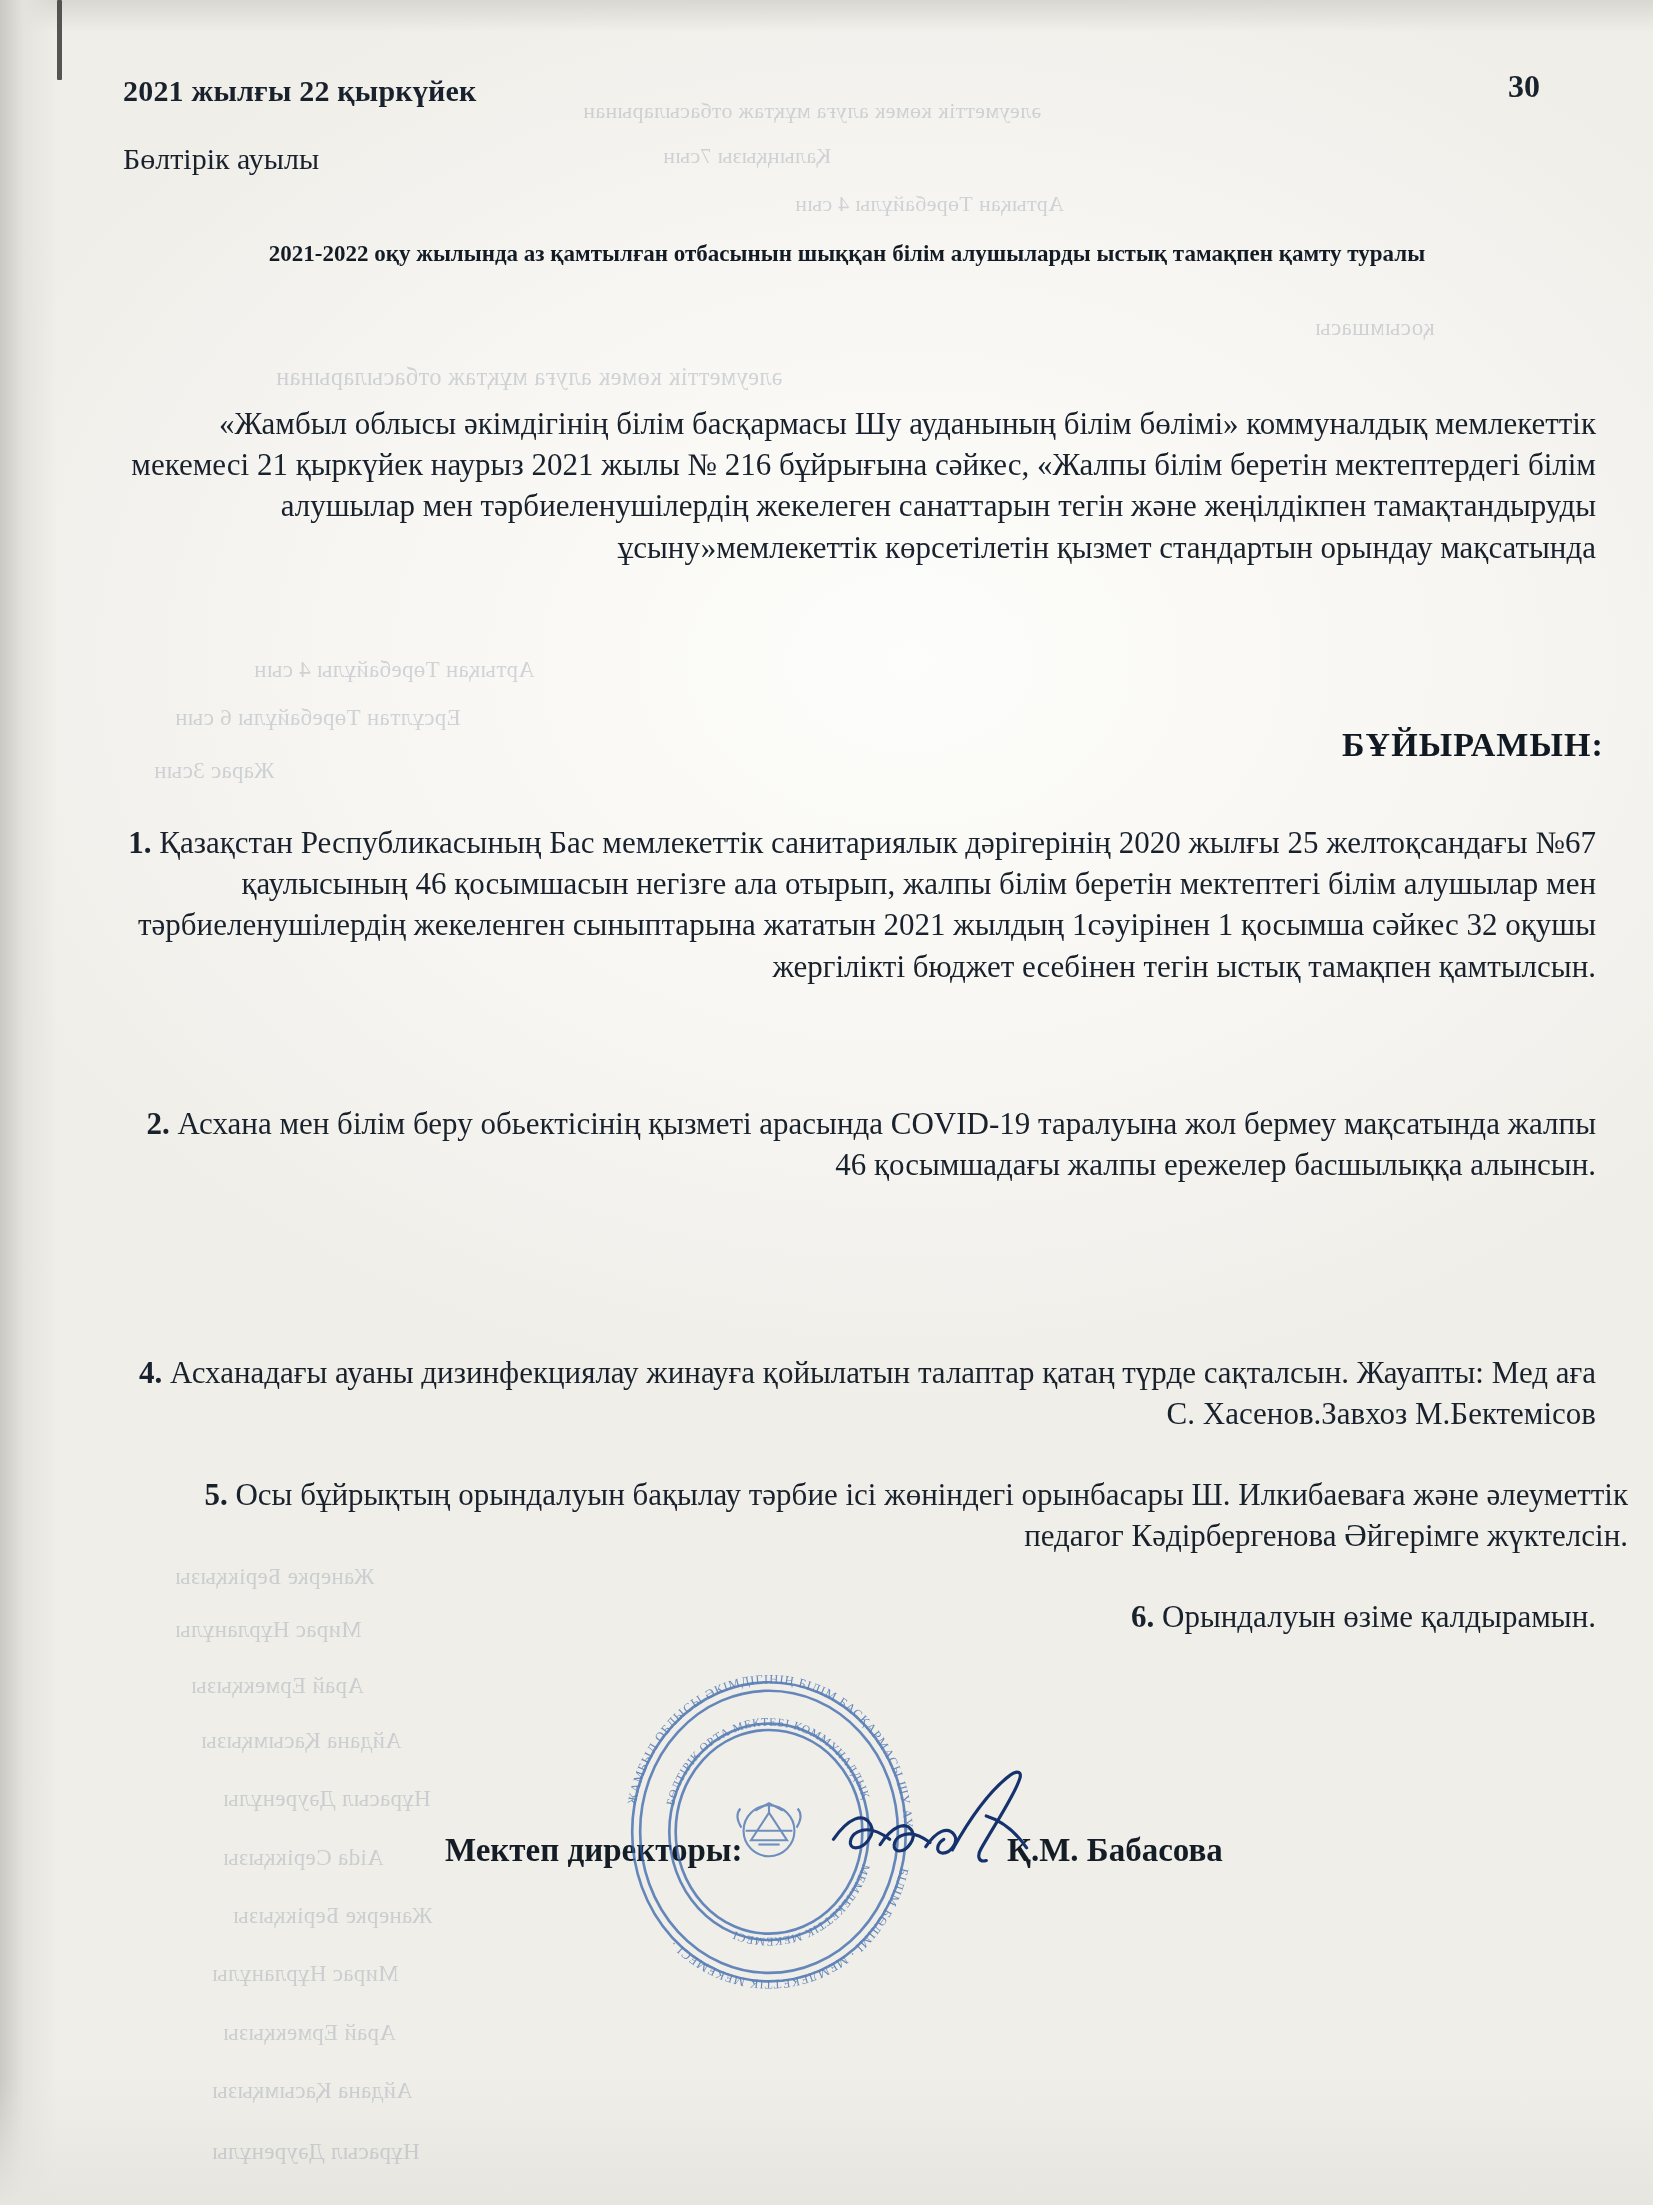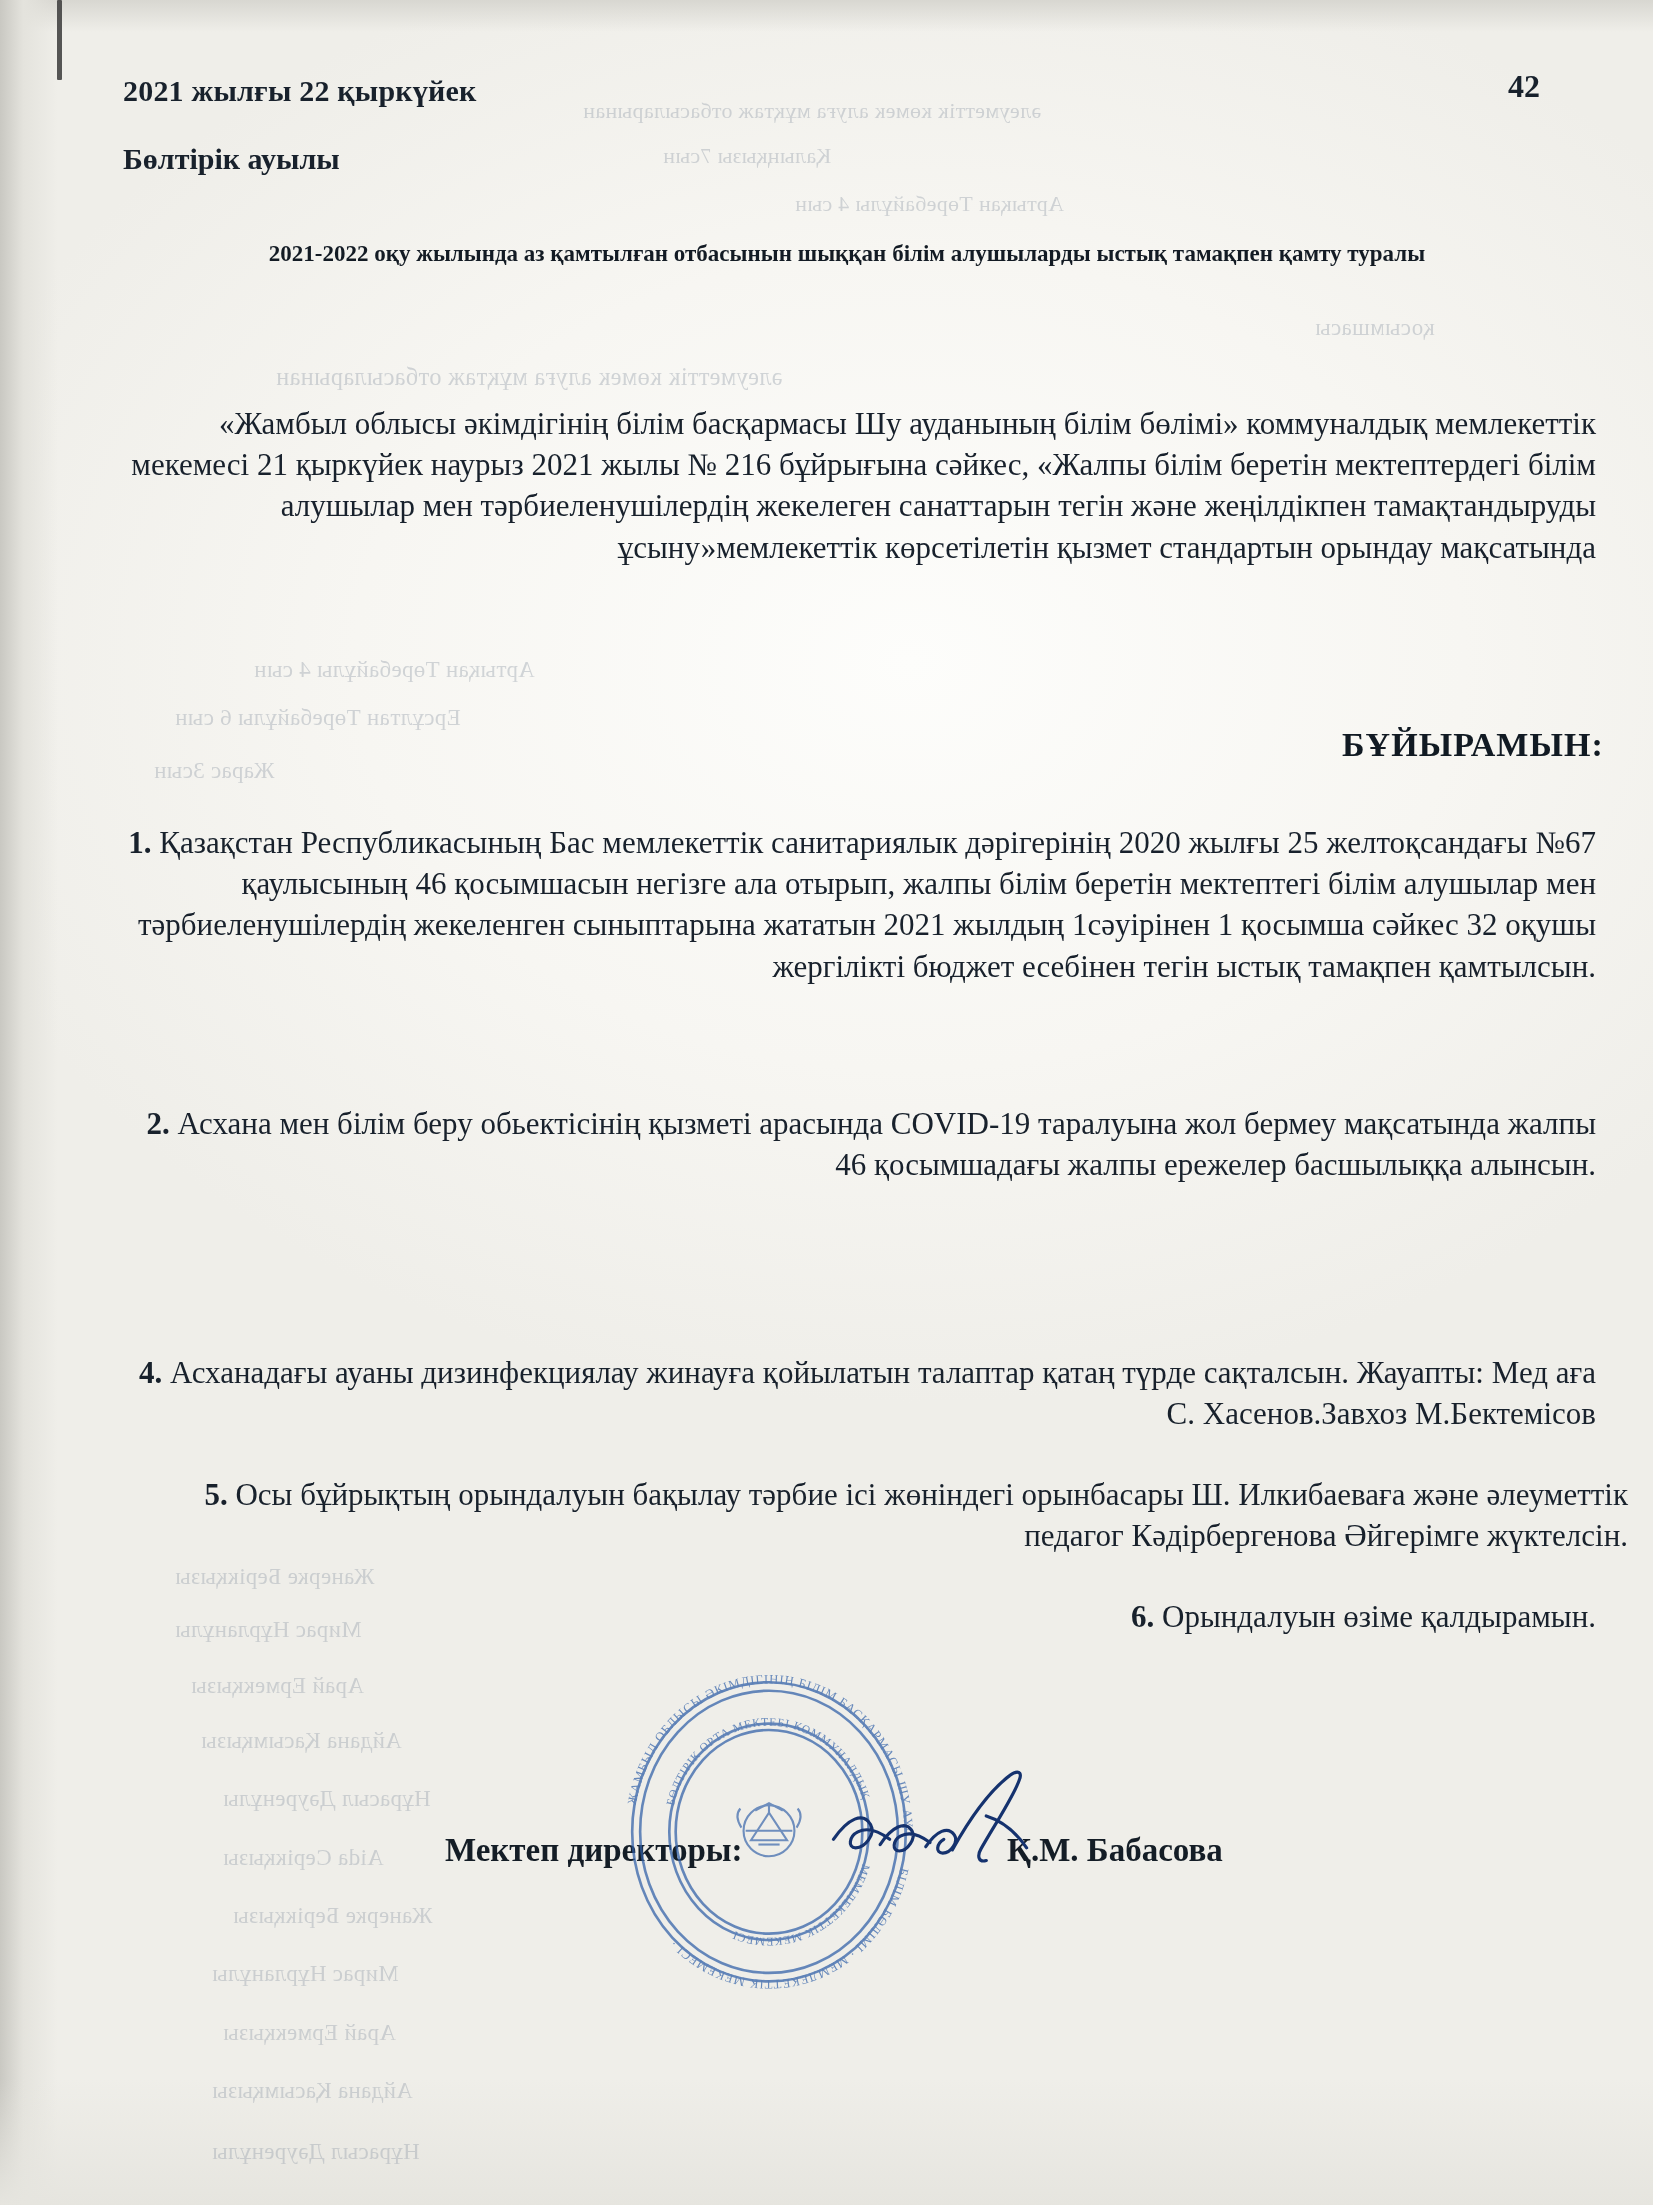--- a/index.html
+++ b/index.html
@@ -82,21 +82,21 @@
   }
   .hdr-date {
     left: 123px; top: 74px;
     font-size: 30px;
     font-weight: bold;
     letter-spacing: 0.2px;
   }
   .hdr-place {
     left: 123px; top: 142px;
     font-size: 30px;
-    font-weight: bold;
+    font-weight: normal;
   }
   .page-number {
     left: 1508px; top: 68px;
     font-size: 32px;
     font-weight: bold;
   }
 
   .title {
     position: absolute;
     left: 102px; top: 239px;
@@ -196,21 +196,21 @@
   <div class="bleed" style="left:233px; top:1903px; font-size:23px;">Жанерке Берікқызы</div>
   <div class="bleed" style="left:212px; top:1961px; font-size:23px;">Мирас Нұрланұлы</div>
   <div class="bleed" style="left:223px; top:2020px; font-size:23px;">Арай Ермекқызы</div>
   <div class="bleed" style="left:212px; top:2078px; font-size:23px;">Айдана Қасымқызы</div>
   <div class="bleed" style="left:212px; top:2139px; font-size:23px;">Нұрасыл Дәуренұлы</div>
 
   <div class="doc">
 
     <div class="line hdr-date">2021 жылғы  22 қыркүйек</div>
     <div class="line hdr-place">Бөлтірік ауылы</div>
-    <div class="line page-number">42</div>
+    <div class="line page-number">30</div>
 
     <div class="title">2021-2022 оқу жылында аз қамтылған отбасынын шыққан білім алушыларды ыстық тамақпен қамту туралы</div>
 
     <div class="body-block indent" style="top:403px;">«Жамбыл облысы әкімдігінің білім басқармасы Шу ауданының білім бөлімі» коммуналдық мемлекеттік  мекемесі 21 қыркүйек наурыз 2021 жылы № 216 бұйрығына сәйкес, «Жалпы білім беретін мектептердегі білім алушылар мен тәрбиеленушілердің жекелеген санаттарын тегін және жеңілдікпен тамақтандыруды ұсыну»мемлекеттік көрсетілетін қызмет стандартын  орындау мақсатында</div>
 
     <div class="order-word">БҰЙЫРАМЫН:</div>
 
     <div class="body-block" style="top:822px;">
       <span class="num">1.</span><span> Қазақстан Республикасының  Бас мемлекеттік санитариялык дәрігерінің 2020 жылғы 25 желтоқсандағы №67 қаулысының 46 қосымшасын негізге ала отырып, жалпы білім беретін мектептегі білім алушылар мен тәрбиеленушілердің жекеленген сыныптарына жататын 2021 жылдың 1сәуірінен 1 қосымша сәйкес 32 оқушы жергілікті бюджет есебінен тегін ыстық тамақпен қамтылсын.</span>
     </div>

